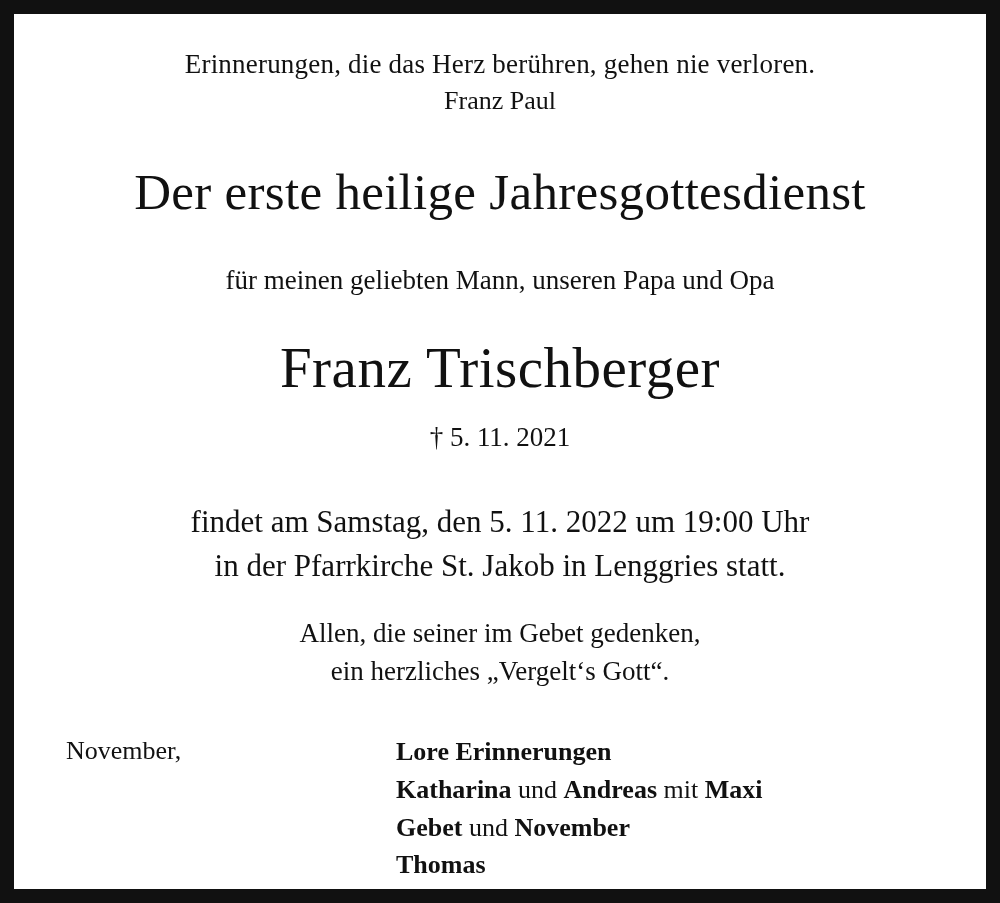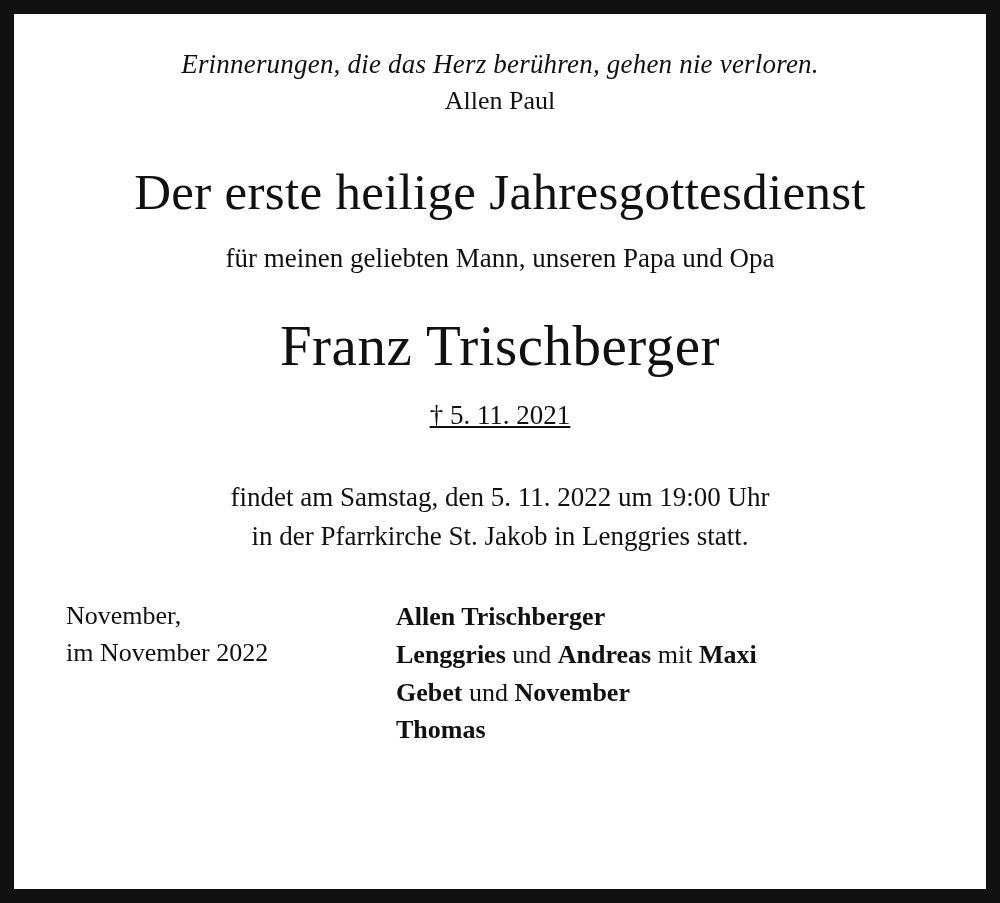--- a/index.html
+++ b/index.html
@@ -25,21 +25,20 @@
   .notice-inner {
     box-sizing: border-box;
     width: 100%;
     height: 100%;
     padding: 34px 40px 20px 40px;
     display: flex;
     flex-direction: column;
   }
   .quote {
     text-align: center;
-    font-style: italic;
     font-size: 27px;
     line-height: 1.25;
     letter-spacing: 0.2px;
   }
   .quote-author {
     text-align: center;
     font-size: 26px;
     line-height: 1.3;
     margin-top: 2px;
   }
@@ -47,39 +46,38 @@
     text-align: center;
     font-size: 51px;
     line-height: 1.2;
     margin-top: 44px;
     letter-spacing: 0.3px;
   }
   .dedication {
     text-align: center;
     font-size: 27px;
     line-height: 1.3;
-    margin-top: 18px;
+    margin-top: 40px;
   }
   .deceased-name {
     text-align: center;
     font-size: 57px;
     line-height: 1.15;
     margin-top: 37px;
     letter-spacing: 0.5px;
   }
   .death-date {
     text-align: center;
     font-size: 27px;
     line-height: 1.3;
     margin-top: 20px;
-    text-decoration: underline;
   }
   .details {
     text-align: center;
-    font-size: 27px;
+    font-size: 31px;
     line-height: 1.42;
     margin-top: 45px;
   }
   .thanks {
     text-align: center;
     font-size: 27px;
     line-height: 1.42;
     margin-top: 25px;
   }
   .footer {
@@ -108,43 +106,46 @@
     font-weight: bold;
   }
 </style>
 </head>
 <body>
 
 <div class="notice-frame">
   <div class="notice-inner">
 
     <div class="quote">Erinnerungen, die das Herz berühren, gehen nie verloren.</div>
-    <div class="quote-author">Allen Paul</div>
+    <div class="quote-author">Franz Paul</div>
 
     <div class="service-title">Der erste heilige Jahresgottesdienst</div>
 
     <div class="dedication">für meinen geliebten Mann, unseren Papa und Opa</div>
 
     <div class="deceased-name">Franz Trischberger</div>
 
     <div class="death-date">† 5. 11. 2021</div>
 
     <div class="details">
       <div>findet am Samstag, den 5. 11. 2022 um 19:00 Uhr</div>
       <div>in der Pfarrkirche St. Jakob in Lenggries statt.</div>
     </div>
 
+    <div class="thanks">
+      <div>Allen, die seiner im Gebet gedenken,</div>
+      <div>ein herzliches „Vergelt‘s Gott“.</div>
+    </div>
 
     <div class="footer">
       <div class="footer-place">
         <div>November,</div>
-        <div>im November 2022</div>
       </div>
       <div class="footer-family">
-          <div class="line"><span class="bold">Allen Trischberger</span></div>
-          <div class="line"><span class="bold">Lenggries</span><span> und </span><span class="bold">Andreas</span><span> mit </span><span class="bold">Maxi</span></div>
+          <div class="line"><span class="bold">Lore Erinnerungen</span></div>
+          <div class="line"><span class="bold">Katharina</span><span> und </span><span class="bold">Andreas</span><span> mit </span><span class="bold">Maxi</span></div>
           <div class="line"><span class="bold">Gebet</span><span> und </span><span class="bold">November</span></div>
           <div class="line"><span class="bold">Thomas</span></div>
         </div>
     </div>
 
   </div>
 </div>
 
 </body></html>

